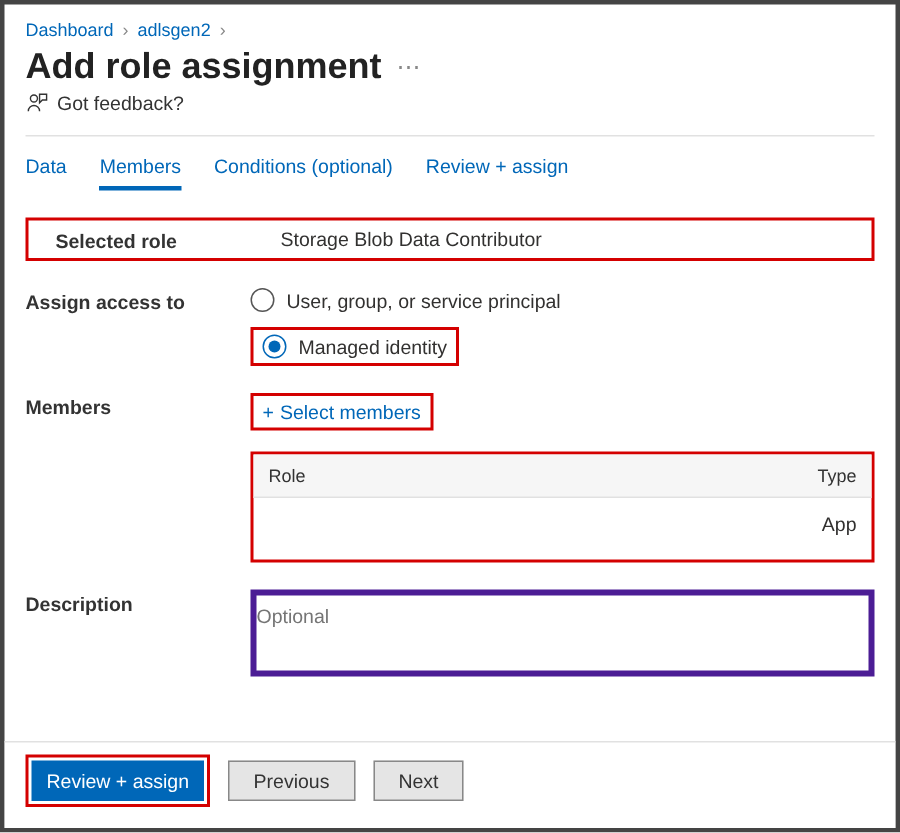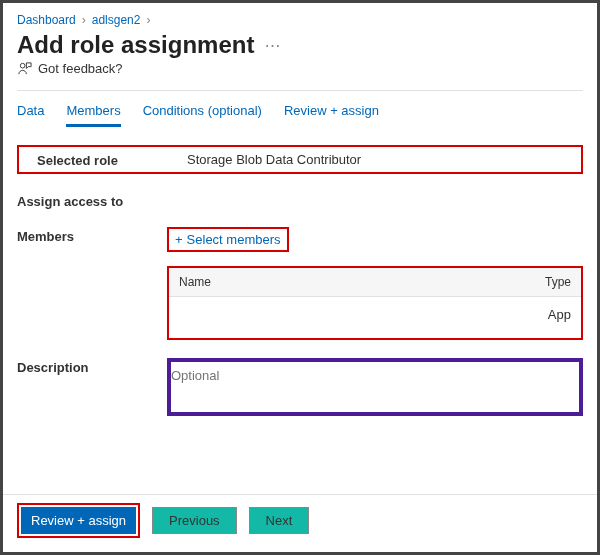--- a/index.html
+++ b/index.html
@@ -30,21 +30,21 @@
 .table-wrap { margin-left: 150px; margin-top: 14px; border: 2px solid #d40000; }
 .thead { display: flex; background: #f6f6f6; border-bottom: 1px solid #e1e1e1; padding: 7px 10px; font-size: 12px; color: #333; }
 .trow { display: flex; padding: 10px 10px 16px 10px; font-size: 13px; }
 .col-name { flex: 2; }
 .col-obj { flex: 2; }
 .col-type { width: 50px; text-align: right; }
 .desc-area { flex: 1; border: 4px solid #4c1d95; height: 58px; padding: 6px 0; color: #999; font-size: 13px; resize: none; font-family: inherit; }
 .footer { position: absolute; bottom: 0; left: 0; right: 0; border-top: 1px solid #e1e1e1; padding: 8px 14px 14px 14px; display: flex; gap: 12px; align-items: center; background: #fff; }
 .btn-primary-wrap { border: 2px solid #d40000; padding: 2px; display: inline-block; }
 .btn-primary { background: #0067b8; color: #fff; border: none; padding: 6px 10px; font-size: 13px; cursor: pointer; }
-.btn-sec { background: #14b8a6; border: 1px solid #888; padding: 5px 16px; font-size: 13px; cursor: pointer; color: #333; }
+.btn-sec { background: #e5e5e5; border: 1px solid #888; padding: 5px 16px; font-size: 13px; cursor: pointer; color: #333; }
 </style>
 </head>
 <body>
 
 <div class="frame">
 <div class="inner">
 
 <div class="breadcrumb">
   <span>Dashboard</span>
   <span class="sep">›</span>
@@ -75,37 +75,49 @@
 
 <div style="margin-top:18px">
   <div class="hl-row">
     <div class="label-col bold">Selected role</div>
     <div class="value-col">Storage Blob Data Contributor</div>
   </div>
 </div>
 
 <div class="section">
   <div class="label-col bold">Assign access to</div>
+  <div class="value-col">
+    <div class="radio-row">
+      <span class="radio"></span>
+      <span>User, group, or service principal</span>
+    </div>
+    <span class="hl" style="display:inline-block">
+      <span class="radio-row" style="margin-bottom:0">
+        <span class="radio checked"></span>
+        <span>Managed identity</span>
+      </span>
+    </span>
+  </div>
 </div>
 
 <div class="section">
   <div class="label-col bold">Members</div>
   <div class="value-col">
     <span class="hl" style="display:inline-block">
       <span class="link-btn">
         <span>+</span>
         <span>Select members</span>
       </span>
     </span>
   </div>
 </div>
 
 <div class="table-wrap">
   <div class="thead">
-    <div class="col-name">Name</div>
+    <div class="col-name">Role</div>
     <div class="col-type">Type</div>
   </div>
   <div class="trow">
     <div class="col-obj"></div>
     <div class="col-type">App</div>
   </div>
 </div>
 
 <div class="section" style="margin-top:18px">
   <div class="label-col bold">Description</div>

